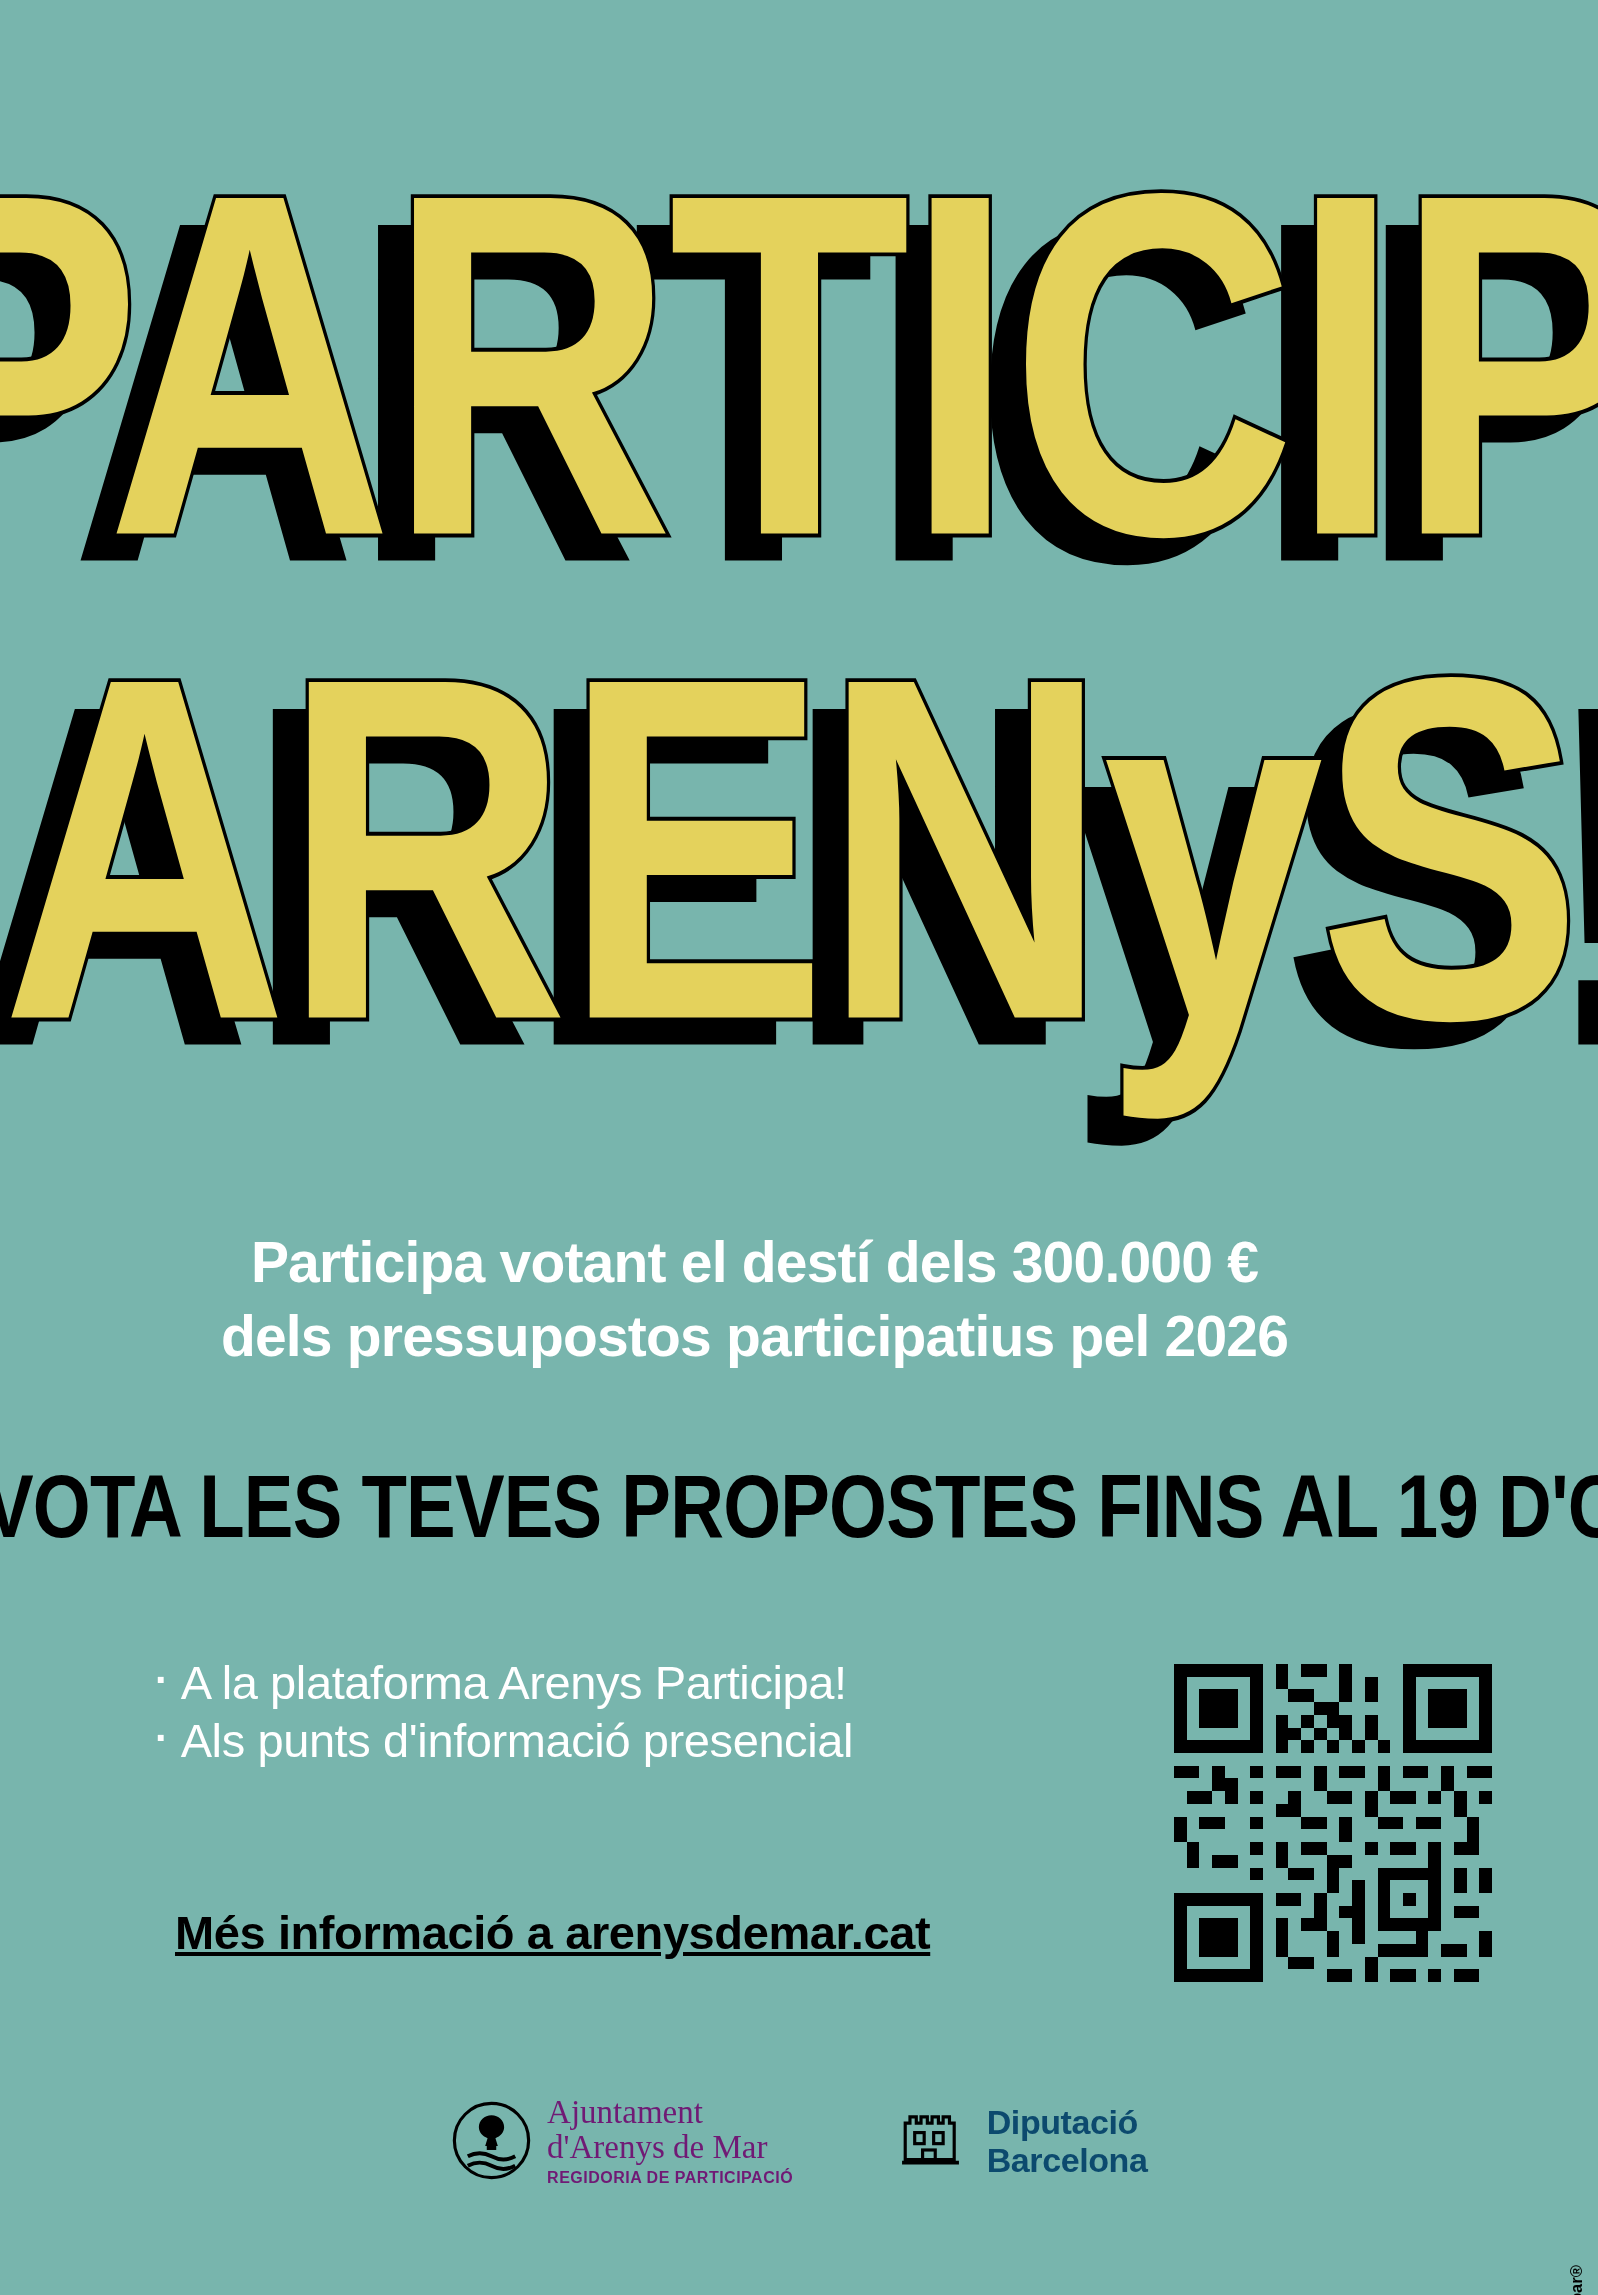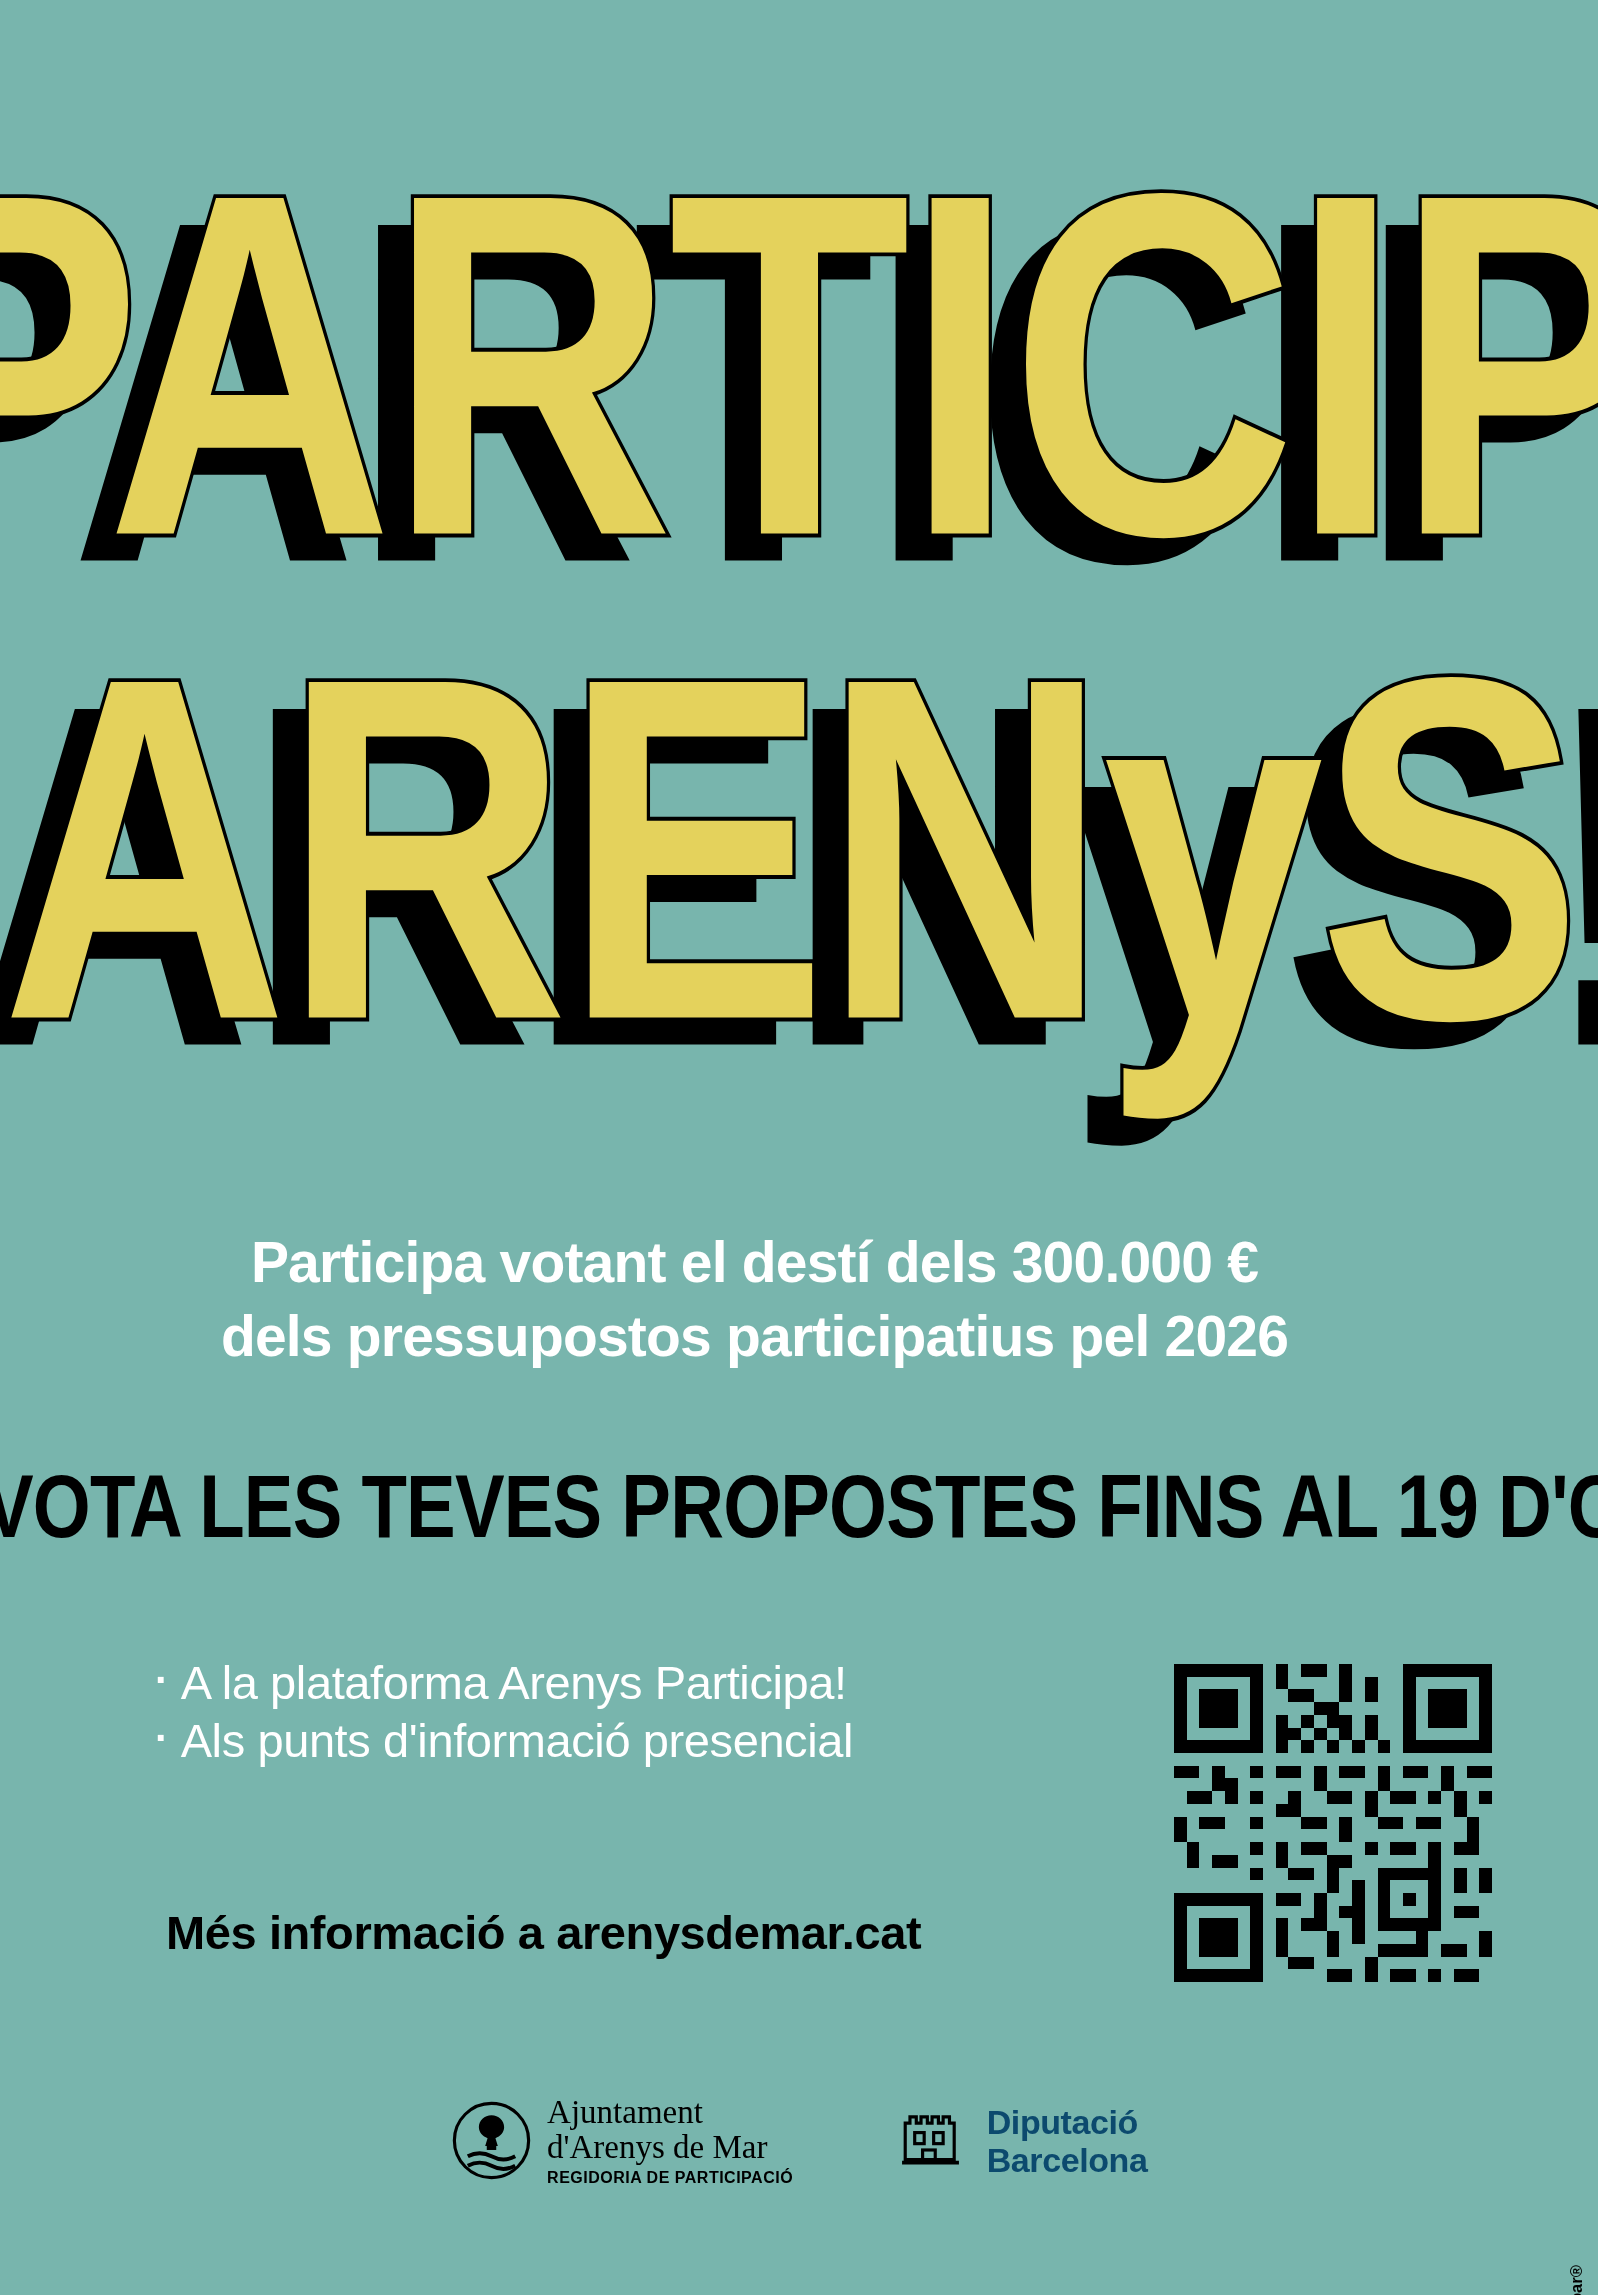--- a/index.html
+++ b/index.html
@@ -128,27 +128,28 @@
     color: #000000;
     font-weight: bold;
     font-size: 30px;
     line-height: 36px;
     margin: 6px 0 19.7px 35px;
     letter-spacing: -0.2px;
   }
 
   .mesinfo {
     position: absolute;
-    left: 166px;
+    left: 175px;
     top: 1906px;
     color: #000000;
     font-weight: bold;
     font-size: 47px;
     line-height: 53px;
     letter-spacing: -0.4px;
+    text-decoration: underline;
   }
 
   
   .qr-wrap {
     position: absolute;
     left: 1174px;
     top: 1664px;
     width: 318px;
     height: 318px;
   }
@@ -169,21 +170,21 @@
     display: flex;
     align-items: center;
     gap: 16.6px;
   }
   .logo-mark {
     width: 79px;
     height: 79px;
     flex: 0 0 auto;
   }
   .logo-text-a {
-    color: #000000;
+    color: #701a75;
     line-height: 1.05;
   }
   .logo-text-a .l1 {
     font-family: "Liberation Serif", serif;
     font-size: 33px;
     font-weight: normal;
   }
   .logo-text-a .l2 {
     font-family: "Liberation Serif", serif;
     font-size: 33px;

